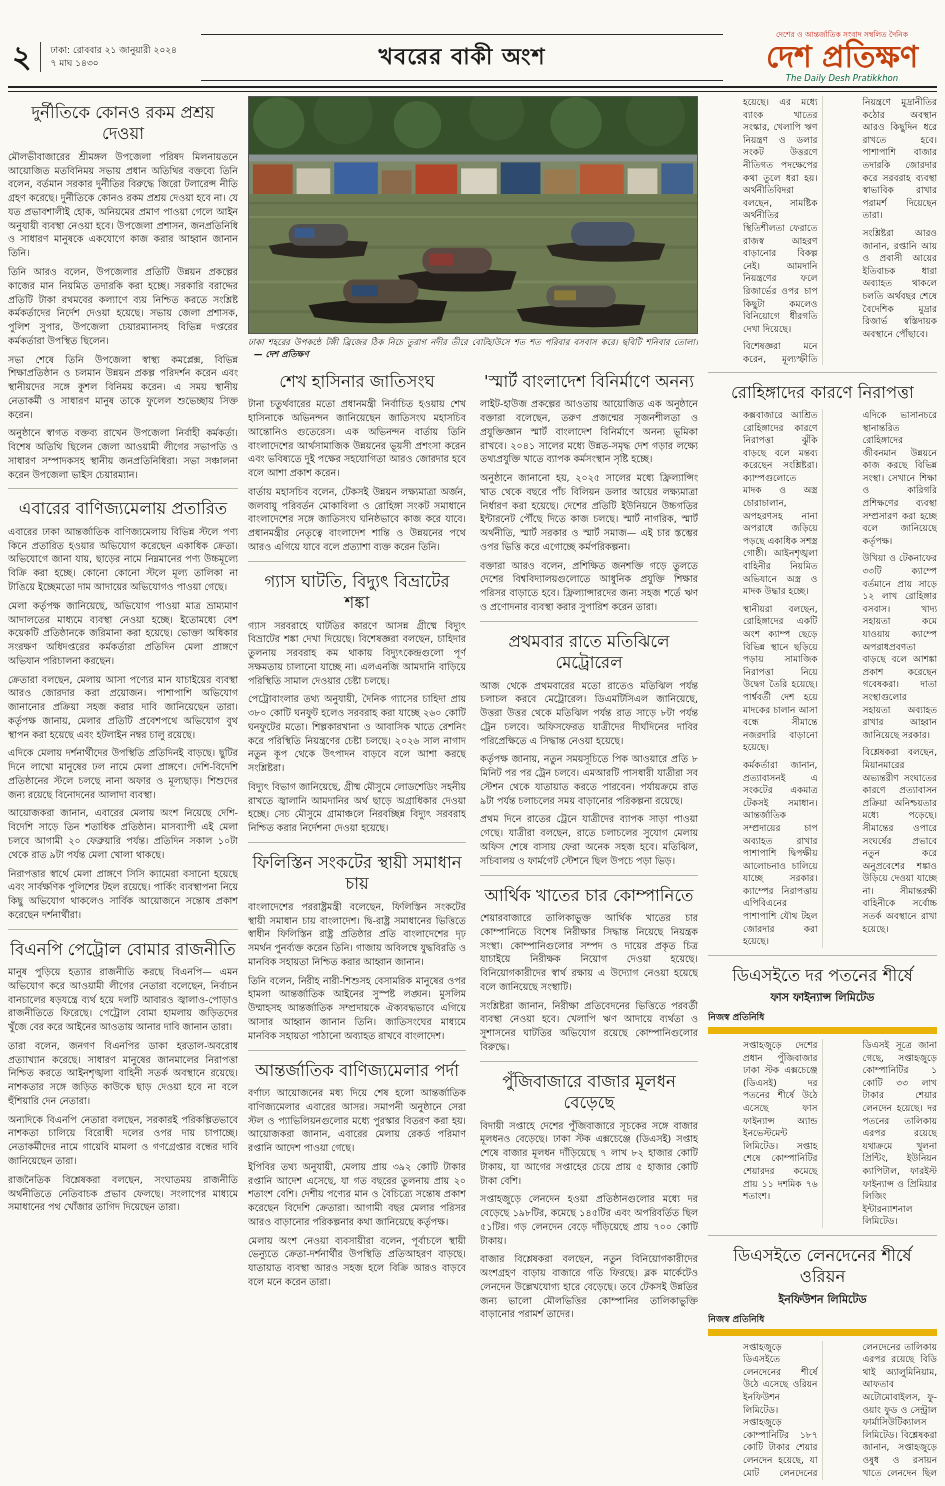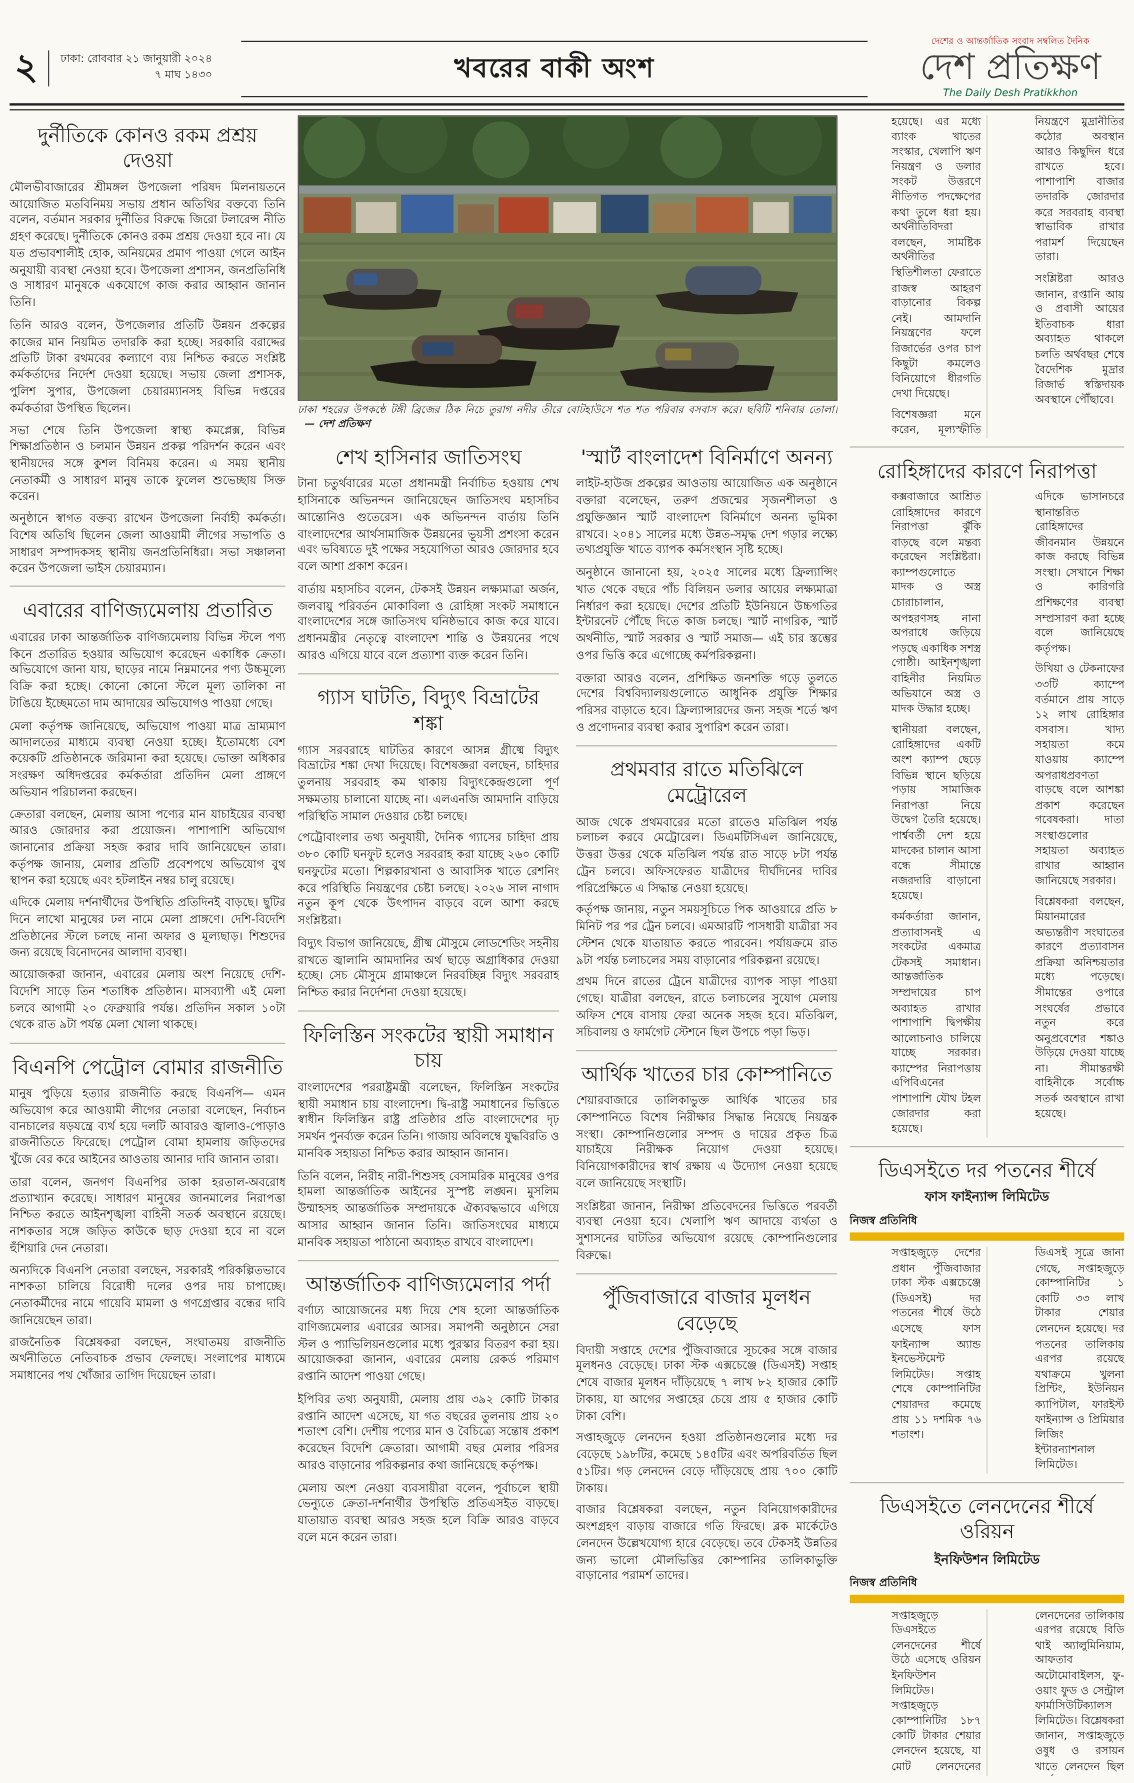--- a/index.html
+++ b/index.html
@@ -8,28 +8,28 @@
     background:#fbf9f4;color:#1c1c1c;
     font-family:"DejaVu Sans","Liberation Sans",sans-serif;
   }
   .page{position:absolute;inset:0;}
   
   .header{
     position:absolute;left:8px;right:8px;top:30px;height:54px;
     display:flex;align-items:center;gap:10px;
   }
   .page-number{font-size:30px;font-weight:700;padding:0 8px 0 4px;border-right:1px solid #444;line-height:1;}
-  .dateline{font-size:9px;line-height:1.45;white-space:nowrap;text-align:right;}
+  .dateline{font-size:9px;line-height:1.45;white-space:nowrap;}
   .section-title{
     flex:1;text-align:center;font-size:22px;font-weight:700;letter-spacing:1px;
     border-top:1px solid #2a2a2a;border-bottom:1px solid #2a2a2a;padding:4px 0;margin:0 14px;
   }
   .masthead{text-align:center;line-height:1.1;min-width:190px;}
   .masthead-tagline{font-size:7.5px;color:#c2201a;margin-bottom:1px;}
-  .masthead-title{font-size:30px;font-weight:400;color:#404040;}
+  .masthead-title{font-size:30px;font-weight:700;color:#c2410c;}
   .masthead-subtitle{font-size:8.5px;color:#0b6b45;font-style:italic;margin-top:1px;}
   .header-rule{
     position:absolute;left:8px;right:8px;top:86px;height:3px;
     border-top:2px solid #222;border-bottom:1px solid #222;
   }
   
   .col{position:absolute;top:96px;height:1384px;overflow:hidden;}
   .col-left{left:8px;width:230px;}
   .col-mid{left:248px;width:450px;}
   .col-right{left:708px;width:229px;}
@@ -82,20 +82,21 @@
           </div>
         </article>
         <article class="article">
           <h2 class="headline">এবারের বাণিজ্যমেলায় প্রতারিত</h2>
           <div class="body">
             <p>এবারের ঢাকা আন্তর্জাতিক বাণিজ্যমেলায় বিভিন্ন স্টলে পণ্য কিনে প্রতারিত হওয়ার অভিযোগ করেছেন একাধিক ক্রেতা। অভিযোগে জানা যায়, ছাড়ের নামে নিম্নমানের পণ্য উচ্চমূল্যে বিক্রি করা হচ্ছে। কোনো কোনো স্টলে মূল্য তালিকা না টাঙিয়ে ইচ্ছেমতো দাম আদায়ের অভিযোগও পাওয়া গেছে।</p>
             <p>মেলা কর্তৃপক্ষ জানিয়েছে, অভিযোগ পাওয়া মাত্র ভ্রাম্যমাণ আদালতের মাধ্যমে ব্যবস্থা নেওয়া হচ্ছে। ইতোমধ্যে বেশ কয়েকটি প্রতিষ্ঠানকে জরিমানা করা হয়েছে। ভোক্তা অধিকার সংরক্ষণ অধিদপ্তরের কর্মকর্তারা প্রতিদিন মেলা প্রাঙ্গণে অভিযান পরিচালনা করছেন।</p>
             <p>ক্রেতারা বলছেন, মেলায় আসা পণ্যের মান যাচাইয়ের ব্যবস্থা আরও জোরদার করা প্রয়োজন। পাশাপাশি অভিযোগ জানানোর প্রক্রিয়া সহজ করার দাবি জানিয়েছেন তারা। কর্তৃপক্ষ জানায়, মেলার প্রতিটি প্রবেশপথে অভিযোগ বুথ স্থাপন করা হয়েছে এবং হটলাইন নম্বর চালু রয়েছে।</p>
             <p>এদিকে মেলায় দর্শনার্থীদের উপস্থিতি প্রতিদিনই বাড়ছে। ছুটির দিনে লাখো মানুষের ঢল নামে মেলা প্রাঙ্গণে। দেশি-বিদেশি প্রতিষ্ঠানের স্টলে চলছে নানা অফার ও মূল্যছাড়। শিশুদের জন্য রয়েছে বিনোদনের আলাদা ব্যবস্থা।</p>
             <p>আয়োজকরা জানান, এবারের মেলায় অংশ নিয়েছে দেশি-বিদেশি সাড়ে তিন শতাধিক প্রতিষ্ঠান। মাসব্যাপী এই মেলা চলবে আগামী ২০ ফেব্রুয়ারি পর্যন্ত। প্রতিদিন সকাল ১০টা থেকে রাত ৯টা পর্যন্ত মেলা খোলা থাকছে।</p>
+            <p>নিরাপত্তার স্বার্থে মেলা প্রাঙ্গণে সিসি ক্যামেরা বসানো হয়েছে এবং সার্বক্ষণিক পুলিশের টহল রয়েছে। পার্কিং ব্যবস্থাপনা নিয়ে কিছু অভিযোগ থাকলেও সার্বিক আয়োজনে সন্তোষ প্রকাশ করেছেন দর্শনার্থীরা।</p>
           </div>
         </article>
         <article class="article">
           <h2 class="headline">বিএনপি পেট্রোল বোমার রাজনীতি</h2>
           <div class="body">
             <p>মানুষ পুড়িয়ে হত্যার রাজনীতি করছে বিএনপি— এমন অভিযোগ করে আওয়ামী লীগের নেতারা বলেছেন, নির্বাচন বানচালের ষড়যন্ত্রে ব্যর্থ হয়ে দলটি আবারও জ্বালাও-পোড়াও রাজনীতিতে ফিরেছে। পেট্রোল বোমা হামলায় জড়িতদের খুঁজে বের করে আইনের আওতায় আনার দাবি জানান তারা।</p>
             <p>তারা বলেন, জনগণ বিএনপির ডাকা হরতাল-অবরোধ প্রত্যাখ্যান করেছে। সাধারণ মানুষের জানমালের নিরাপত্তা নিশ্চিত করতে আইনশৃঙ্খলা বাহিনী সতর্ক অবস্থানে রয়েছে। নাশকতার সঙ্গে জড়িত কাউকে ছাড় দেওয়া হবে না বলে হুঁশিয়ারি দেন নেতারা।</p>
             <p>অন্যদিকে বিএনপি নেতারা বলছেন, সরকারই পরিকল্পিতভাবে নাশকতা চালিয়ে বিরোধী দলের ওপর দায় চাপাচ্ছে। নেতাকর্মীদের নামে গায়েবি মামলা ও গণগ্রেপ্তার বন্ধের দাবি জানিয়েছেন তারা।</p>
             <p>রাজনৈতিক বিশ্লেষকরা বলছেন, সংঘাতময় রাজনীতি অর্থনীতিতে নেতিবাচক প্রভাব ফেলছে। সংলাপের মাধ্যমে সমাধানের পথ খোঁজার তাগিদ দিয়েছেন তারা।</p>
           </div>
@@ -185,21 +186,21 @@
               <div class="body">
                 <p>বাংলাদেশের পররাষ্ট্রমন্ত্রী বলেছেন, ফিলিস্তিন সংকটের স্থায়ী সমাধান চায় বাংলাদেশ। দ্বি-রাষ্ট্র সমাধানের ভিত্তিতে স্বাধীন ফিলিস্তিন রাষ্ট্র প্রতিষ্ঠার প্রতি বাংলাদেশের দৃঢ় সমর্থন পুনর্ব্যক্ত করেন তিনি। গাজায় অবিলম্বে যুদ্ধবিরতি ও মানবিক সহায়তা নিশ্চিত করার আহ্বান জানান।</p>
                 <p>তিনি বলেন, নিরীহ নারী-শিশুসহ বেসামরিক মানুষের ওপর হামলা আন্তর্জাতিক আইনের সুস্পষ্ট লঙ্ঘন। মুসলিম উম্মাহসহ আন্তর্জাতিক সম্প্রদায়কে ঐক্যবদ্ধভাবে এগিয়ে আসার আহ্বান জানান তিনি। জাতিসংঘের মাধ্যমে মানবিক সহায়তা পাঠানো অব্যাহত রাখবে বাংলাদেশ।</p>
               </div>
             </article>
             <article class="article">
               <h2 class="headline">আন্তর্জাতিক বাণিজ্যমেলার পর্দা</h2>
               <div class="body">
                 <p>বর্ণাঢ্য আয়োজনের মধ্য দিয়ে শেষ হলো আন্তর্জাতিক বাণিজ্যমেলার এবারের আসর। সমাপনী অনুষ্ঠানে সেরা স্টল ও প্যাভিলিয়নগুলোর মধ্যে পুরস্কার বিতরণ করা হয়। আয়োজকরা জানান, এবারের মেলায় রেকর্ড পরিমাণ রপ্তানি আদেশ পাওয়া গেছে।</p>
                 <p>ইপিবির তথ্য অনুযায়ী, মেলায় প্রায় ৩৯২ কোটি টাকার রপ্তানি আদেশ এসেছে, যা গত বছরের তুলনায় প্রায় ২০ শতাংশ বেশি। দেশীয় পণ্যের মান ও বৈচিত্র্যে সন্তোষ প্রকাশ করেছেন বিদেশি ক্রেতারা। আগামী বছর মেলার পরিসর আরও বাড়ানোর পরিকল্পনার কথা জানিয়েছে কর্তৃপক্ষ।</p>
-                <p>মেলায় অংশ নেওয়া ব্যবসায়ীরা বলেন, পূর্বাচলে স্থায়ী ভেন্যুতে ক্রেতা-দর্শনার্থীর উপস্থিতি প্রতিএসইত বাড়ছে। যাতায়াত ব্যবস্থা আরও সহজ হলে বিক্রি আরও বাড়বে বলে মনে করেন তারা।</p>
+                <p>মেলায় অংশ নেওয়া ব্যবসায়ীরা বলেন, পূর্বাচলে স্থায়ী ভেন্যুতে ক্রেতা-দর্শনার্থীর উপস্থিতি প্রতিআহরণ বাড়ছে। যাতায়াত ব্যবস্থা আরও সহজ হলে বিক্রি আরও বাড়বে বলে মনে করেন তারা।</p>
               </div>
             </article>
           </div>
         <div class="subcol">
             <article class="article">
               <h2 class="headline">'স্মার্ট বাংলাদেশ বিনির্মাণে অনন্য</h2>
               <div class="body">
                 <p>লাইট-হাউজ প্রকল্পের আওতায় আয়োজিত এক অনুষ্ঠানে বক্তারা বলেছেন, তরুণ প্রজন্মের সৃজনশীলতা ও প্রযুক্তিজ্ঞান স্মার্ট বাংলাদেশ বিনির্মাণে অনন্য ভূমিকা রাখবে। ২০৪১ সালের মধ্যে উন্নত-সমৃদ্ধ দেশ গড়ার লক্ষ্যে তথ্যপ্রযুক্তি খাতে ব্যাপক কর্মসংস্থান সৃষ্টি হচ্ছে।</p>
                 <p>অনুষ্ঠানে জানানো হয়, ২০২৫ সালের মধ্যে ফ্রিল্যান্সিং খাত থেকে বছরে পাঁচ বিলিয়ন ডলার আয়ের লক্ষ্যমাত্রা নির্ধারণ করা হয়েছে। দেশের প্রতিটি ইউনিয়নে উচ্চগতির ইন্টারনেট পৌঁছে দিতে কাজ চলছে। স্মার্ট নাগরিক, স্মার্ট অর্থনীতি, স্মার্ট সরকার ও স্মার্ট সমাজ— এই চার স্তম্ভের ওপর ভিত্তি করে এগোচ্ছে কর্মপরিকল্পনা।</p>
                 <p>বক্তারা আরও বলেন, প্রশিক্ষিত জনশক্তি গড়ে তুলতে দেশের বিশ্ববিদ্যালয়গুলোতে আধুনিক প্রযুক্তি শিক্ষার পরিসর বাড়াতে হবে। ফ্রিল্যান্সারদের জন্য সহজ শর্তে ঋণ ও প্রণোদনার ব্যবস্থা করার সুপারিশ করেন তারা।</p>

